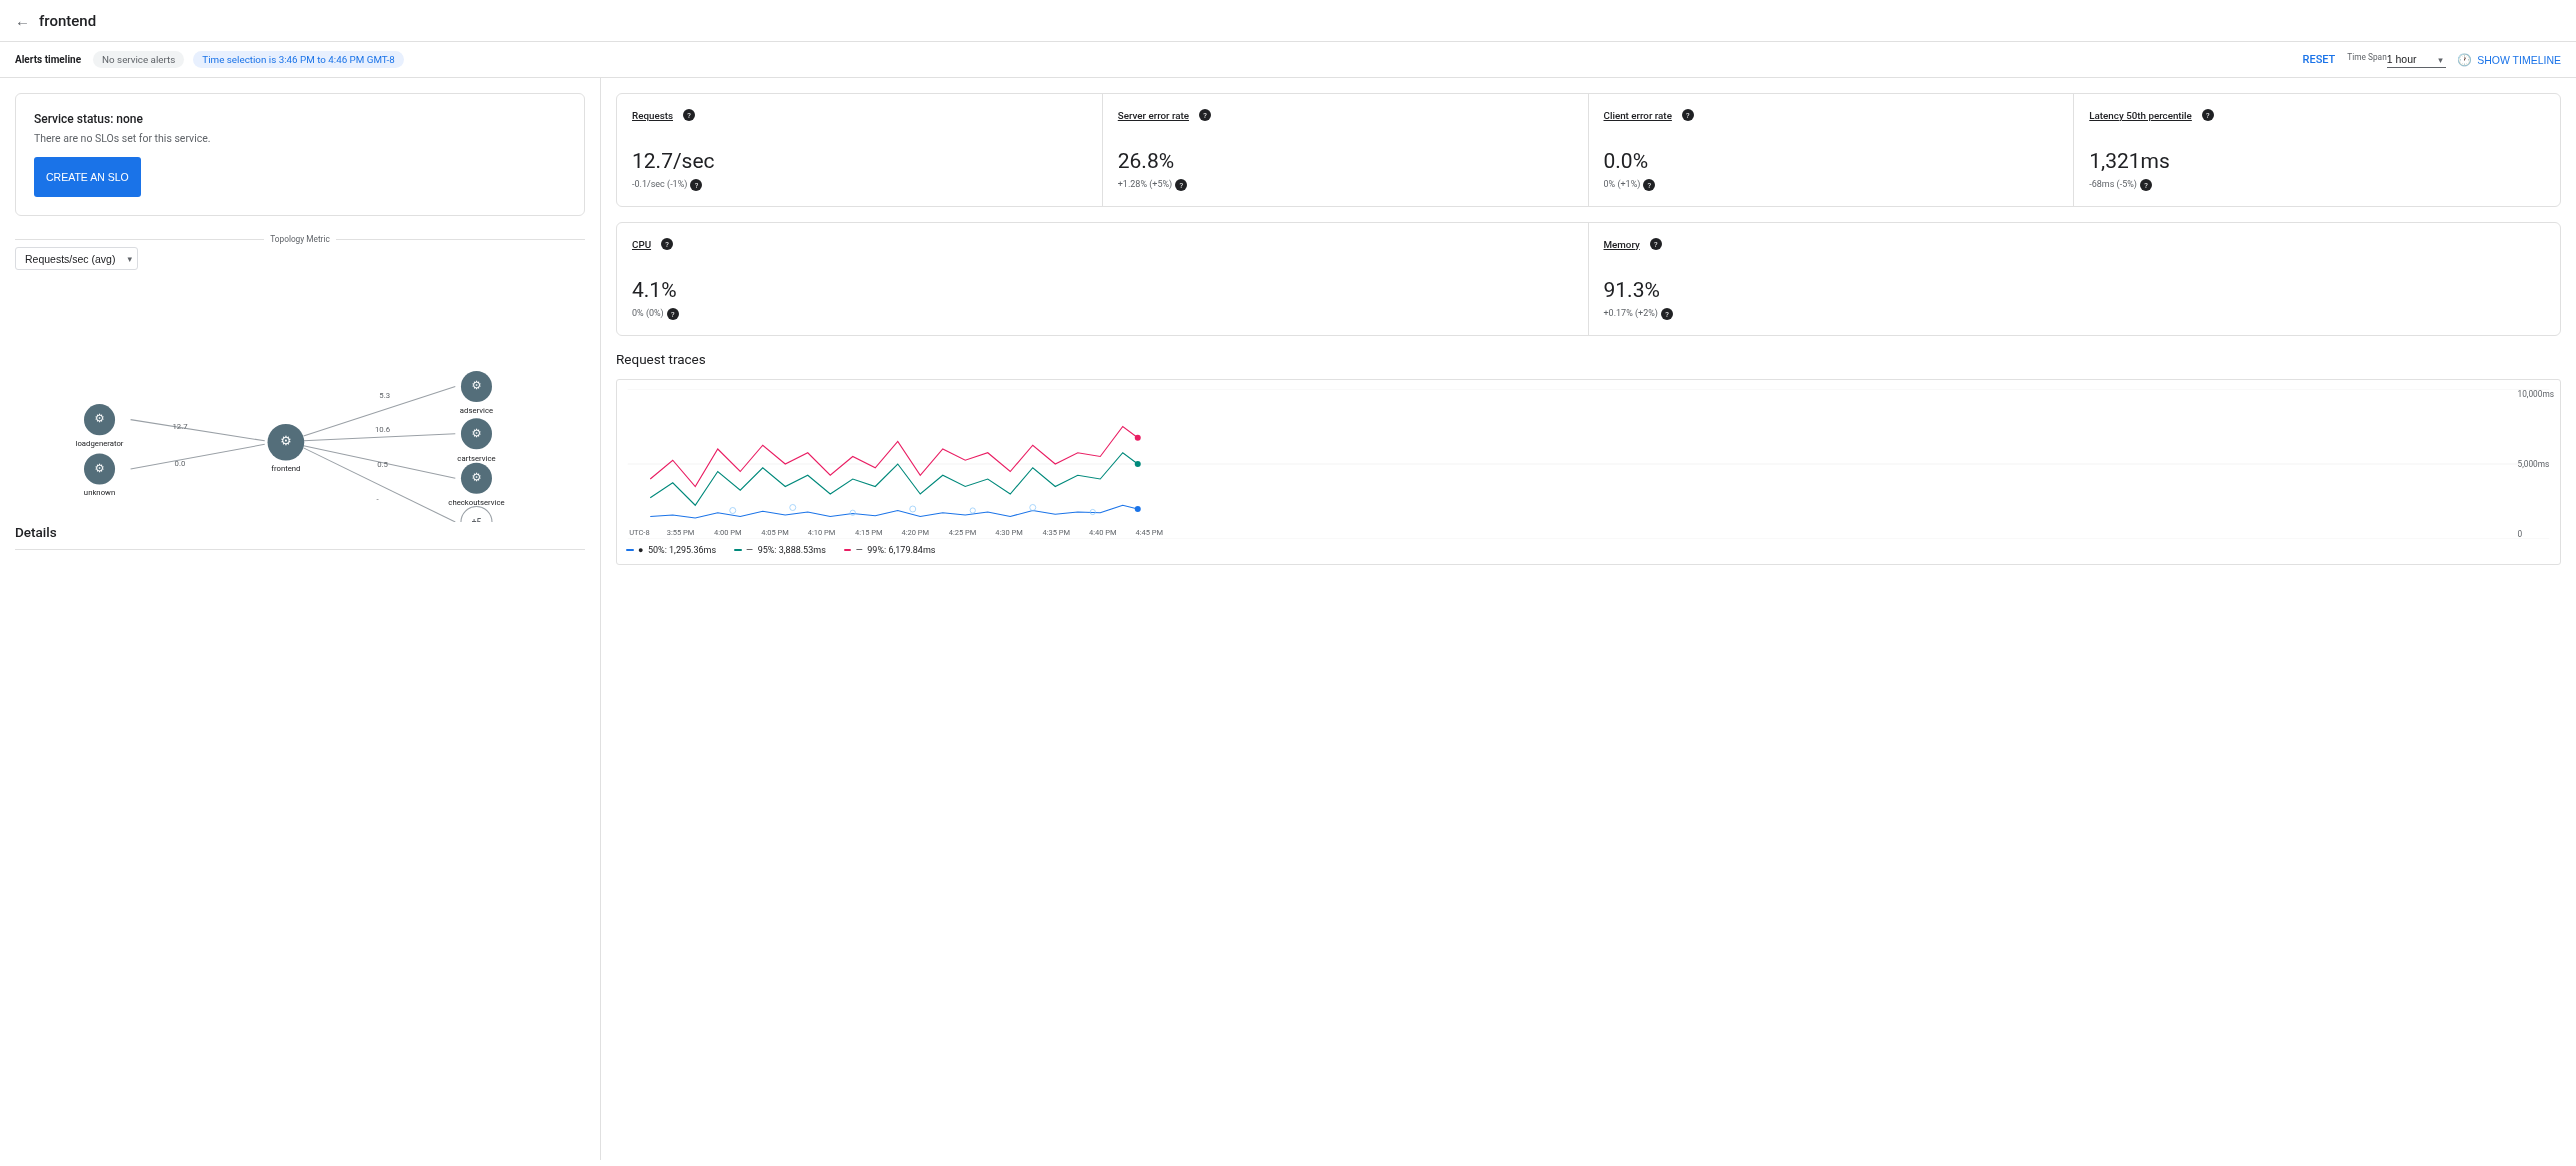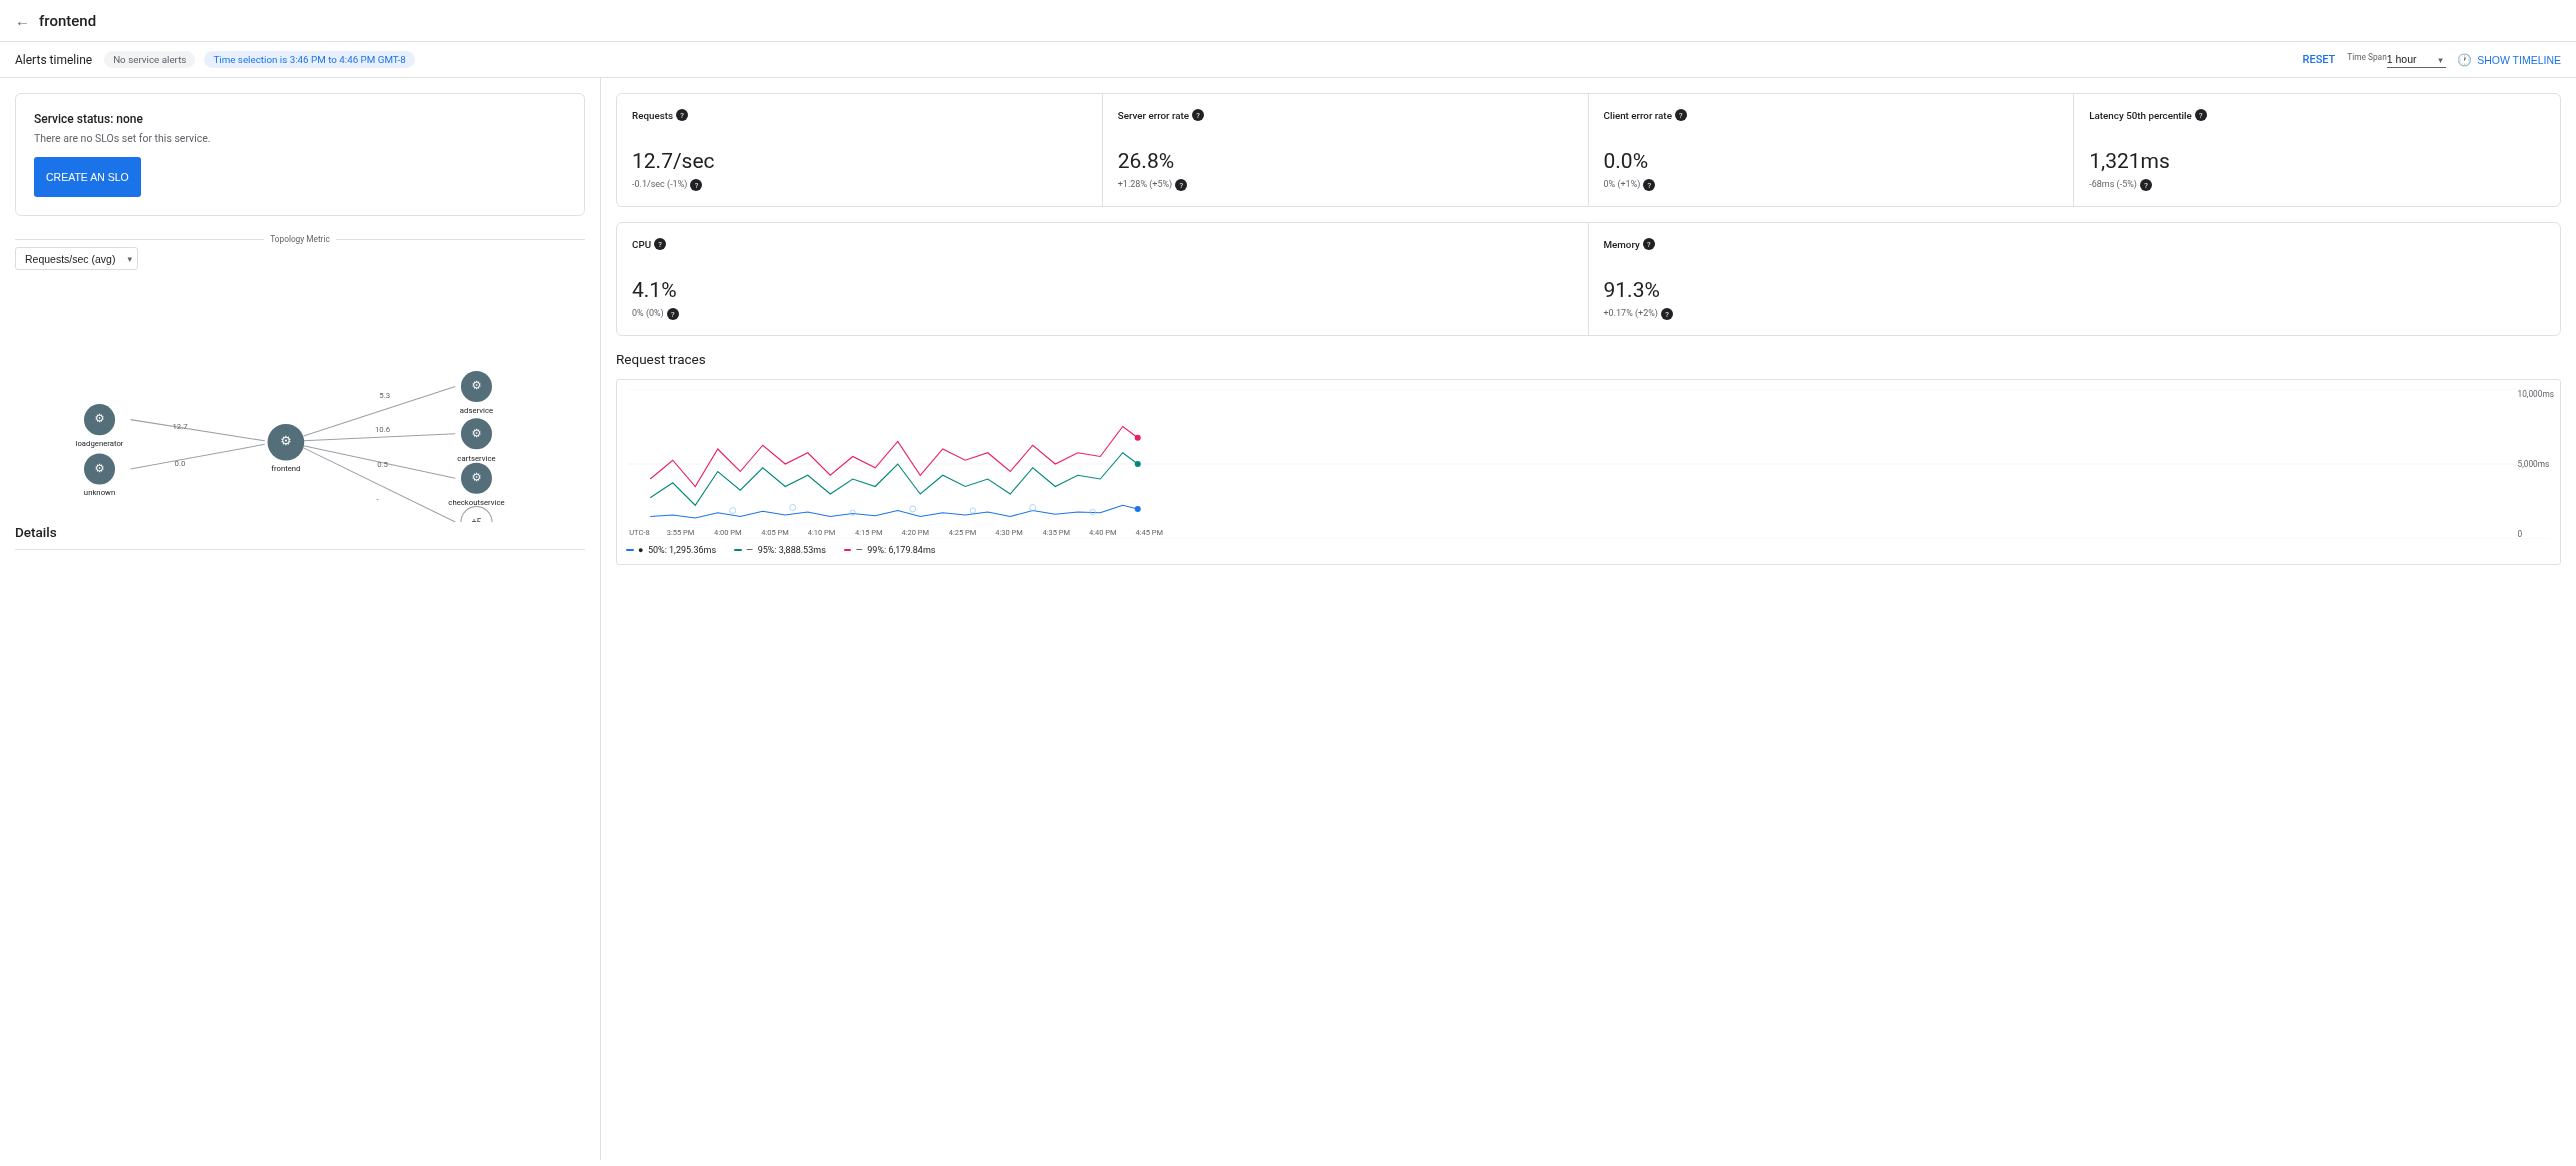--- a/index.html
+++ b/index.html
@@ -10,21 +10,21 @@
       display: flex; align-items: center; padding: 9px 15px; border-bottom: 0.8px solid #e0e0e0; height: 42px;
     }
     .back-icon { cursor: pointer; color: #5f6368; margin-right: 9px; font-size: 15px; }
     .page-title { font-size: 15px; font-weight: 500; color: #202124; }
 
     
     .alerts-bar {
       display: flex; align-items: center; padding: 9px 15px; border-bottom: 0.8px solid #e0e0e0;
       background: #fff; gap: 9px;
     }
-    .alerts-label { font-size: 12px; font-weight: 400; color: #202124; margin-right: 3px; }
+    .alerts-label { font-size: 10px; font-weight: 700; color: #202124; margin-right: 3px; }
     .badge {
       background: #f1f3f4; border-radius: 12px; padding: 3px 9px;
       font-size: 9.8px; color: #5f6368;
     }
     .badge-blue {
       background: #e8f0fe; border-radius: 12px; padding: 3px 9px;
       font-size: 9.8px; color: #1a73e8;
     }
     .alerts-right { margin-left: auto; display: flex; align-items: center; gap: 12px; }
     .reset-btn { font-size: 11px; color: #1a73e8; cursor: pointer; font-weight: 500; }
@@ -95,21 +95,21 @@
 
     
     .metrics-grid {
       display: grid; grid-template-columns: 1fr 1fr 1fr 1fr;
       border: 0.8px solid #e0e0e0; border-radius: 6px; margin-bottom: 15px; overflow: hidden;
     }
     .metric-cell {
       padding: 15px; border-right: 0.8px solid #e0e0e0;
     }
     .metric-cell:last-child { border-right: none; }
-    .metric-label-row { display: flex; align-items: center; gap: 3px; margin-bottom: 6px; }
+    .metric-label-row { display: flex; align-items: center; gap: 10px; margin-bottom: 6px; text-decoration: underline; }
     .metric-label { font-size: 9.8px; color: #202124; font-weight: 500; }
     .help-icon {
       width: 12px; height: 12px; border-radius: 50%; background: #202124; color: #fff;
       font-size: 7.5px; display: inline-flex; align-items: center; justify-content: center;
       cursor: pointer; flex-shrink: 0;
     }
     .metric-value { font-size: 21px; font-weight: 400; color: #202124; margin-bottom: 6px; margin-top: 28px; }
     .metric-delta { font-size: 9px; color: #5f6368; display: flex; gap: 3px; }
 
     

